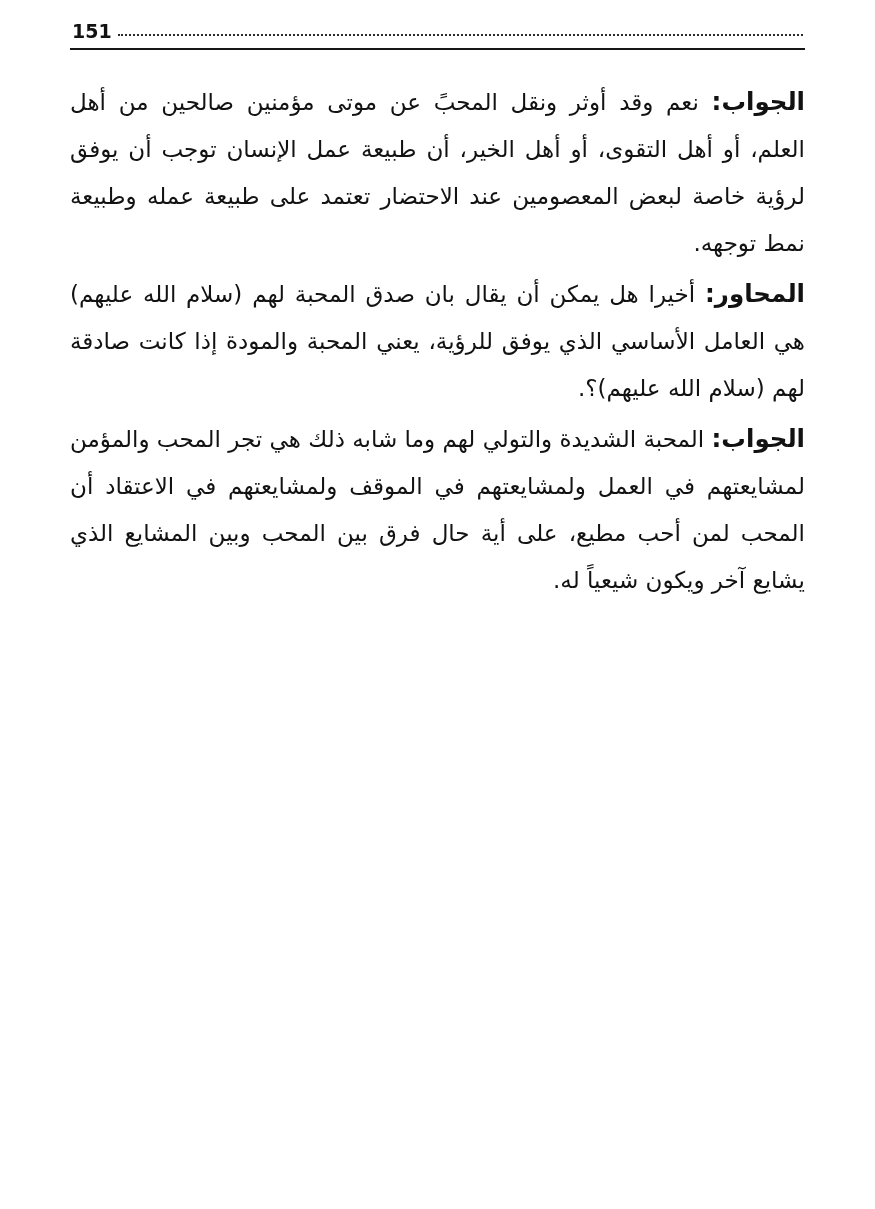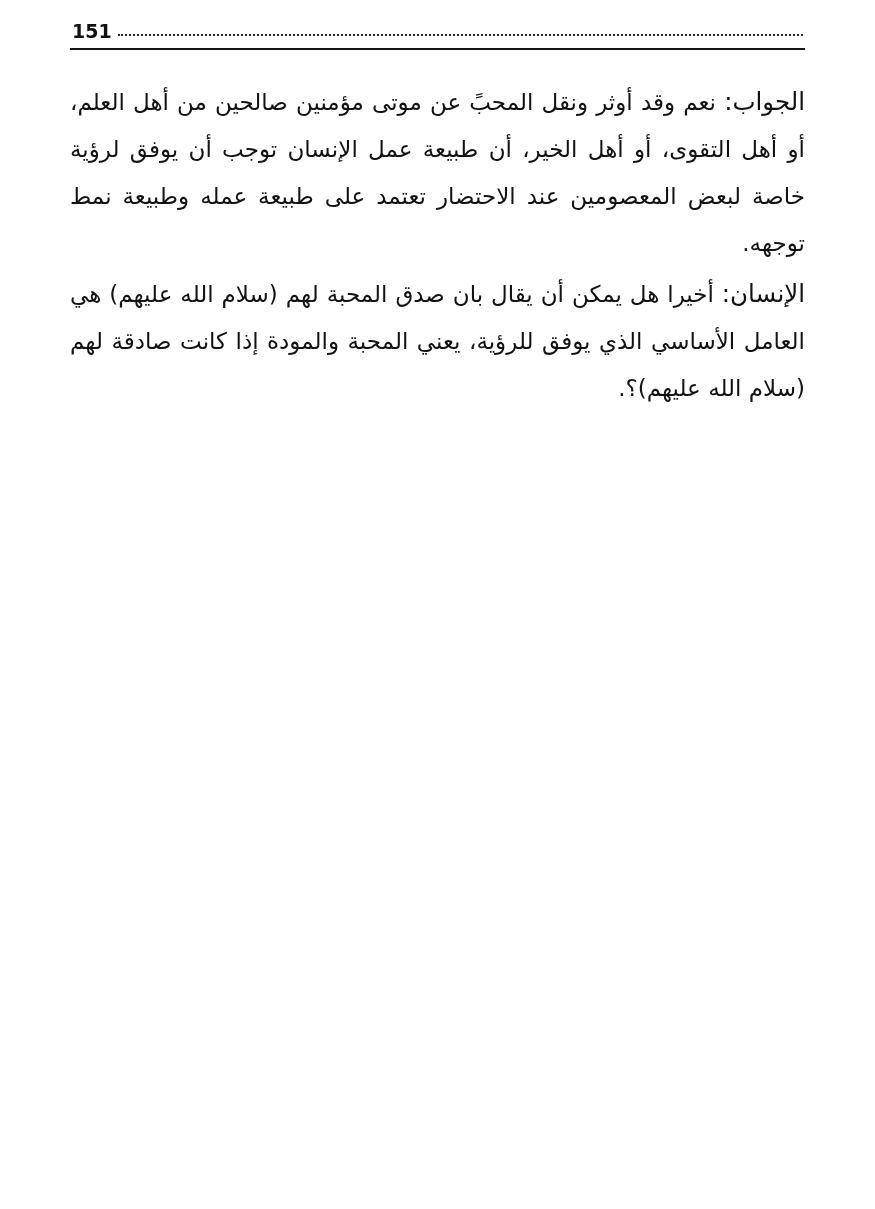--- a/index.html
+++ b/index.html
@@ -50,21 +50,21 @@
   .body-text {
     font-size: 23px;
     line-height: 47px;
     text-align: justify;
     text-justify: inter-word;
   }
   .para {
     margin: 0 0 3px 0;
   }
   .para-label {
-    font-weight: normal;
+    font-weight: bold;
     font-size: 24.5px;
   }
 </style>
 </head>
 <body>
 
 <div class="page">
 
   <div class="header">
     <span class="leader"></span>
@@ -74,20 +74,24 @@
   <div class="header-rule"></div>
 
   <div class="body-text">
 
     <p class="para">
       <span class="para-label">الجواب:</span>
       <span>نعم وقد أوثر ونقل المحبً عن موتى مؤمنين صالحين من أهل العلم، أو أهل التقوى، أو أهل الخير، أن طبيعة عمل الإنسان توجب أن يوفق لرؤية خاصة لبعض المعصومين عند الاحتضار تعتمد على طبيعة عمله وطبيعة نمط توجهه.</span>
     </p>
 
     <p class="para">
-      <span class="para-label">الإنسان:</span>
+      <span class="para-label">المحاور:</span>
       <span>أخيرا هل يمكن أن يقال بان صدق المحبة لهم (سلام الله عليهم) هي العامل الأساسي الذي يوفق للرؤية، يعني المحبة والمودة إذا كانت صادقة لهم (سلام الله عليهم)؟.</span>
     </p>
 
+    <p class="para">
+      <span class="para-label">الجواب:</span>
+      <span>المحبة الشديدة والتولي لهم وما شابه ذلك هي تجر المحب والمؤمن لمشايعتهم في العمل ولمشايعتهم في الموقف ولمشايعتهم في الاعتقاد أن المحب لمن أحب مطيع، على أية حال فرق بين المحب وبين المشايع الذي يشايع آخر ويكون شيعياً له.</span>
+    </p>
 
   </div>
 
 </div>
 
 </body></html>

